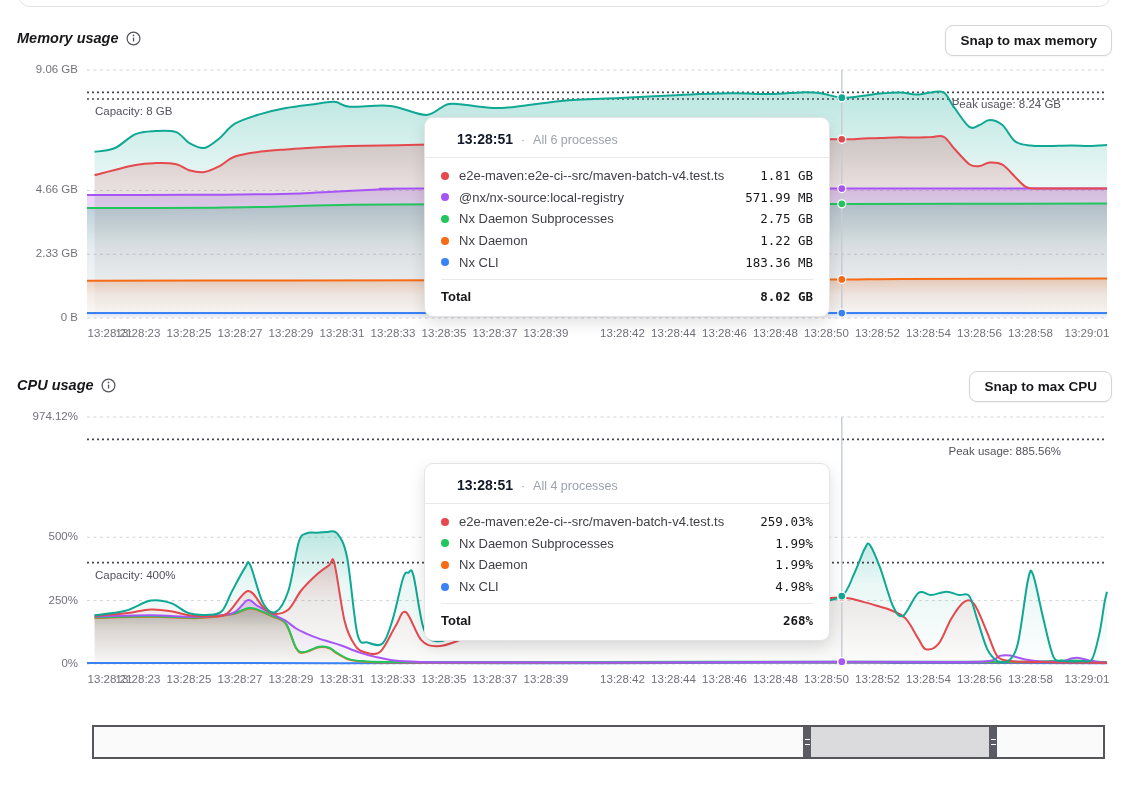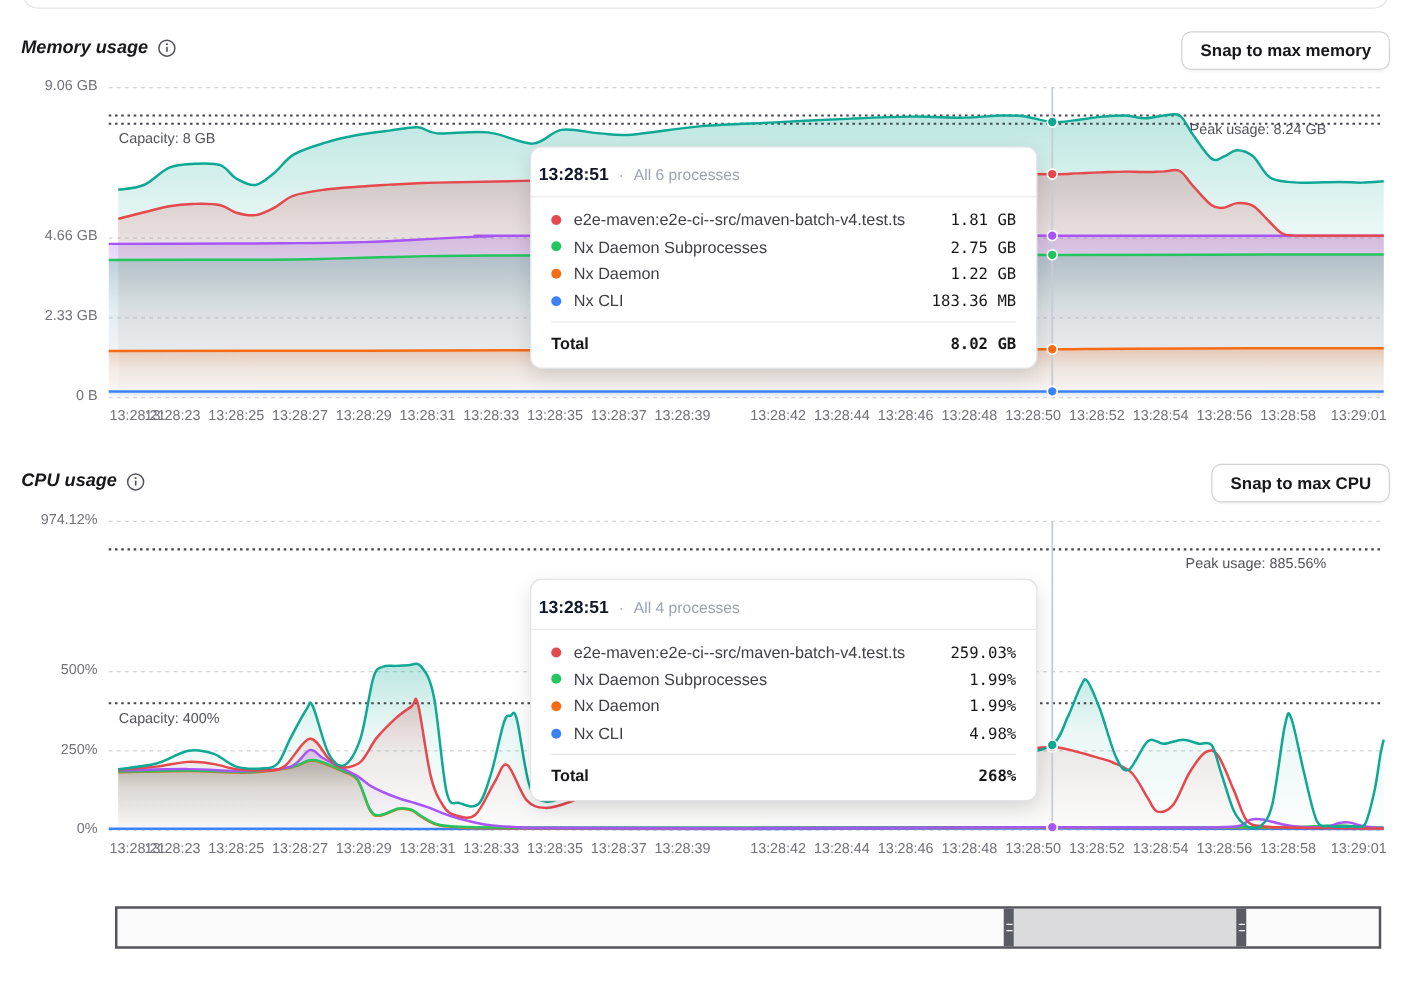--- a/index.html
+++ b/index.html
@@ -18,21 +18,21 @@
          font-family:"Liberation Sans", sans-serif; box-shadow:0 1px 2px rgba(0,0,0,.05); cursor:pointer; }
 
   .chart-area { position:absolute; left:0; width:1085px; }
   .chart-area svg { position:absolute; left:87px; top:0; overflow:visible; }
   .y-tick-label { position:absolute; left:0; width:78px; text-align:right; font-size:11.5px; color:#71717a; }
   .x-tick-label { position:absolute; width:60px; text-align:center; font-size:11.5px; color:#71717a; white-space:nowrap; }
   .ref-label { position:absolute; font-size:11.5px; color:#52525b; }
 
   .tooltip { position:absolute; width:406px; background:#fff; border:1px solid #e4e4e7;
          border-radius:9px; box-shadow:0 6px 16px rgba(0,0,0,.12); z-index:20; }
-  .tt-header { display:flex; align-items:baseline; gap:8px; padding:13px 6px 10px;
+  .tt-header { display:flex; align-items:baseline; gap:8px; padding:13px 32px 10px;
          border-bottom:1px solid #e9e9ec; }
   .tt-time { font-size:14px; font-weight:700; color:#111827; }
   .tt-sep { color:#a1a1aa; font-size:12px; }
   .tt-subtitle { color:#9ca3af; font-size:12.5px; }
   .tt-rows { padding:7px 16px 2px; }
   .tt-row { display:flex; align-items:center; height:21.6px; }
   .tt-dot { width:8px; height:8px; border-radius:50%; flex:0 0 8px; }
   .tt-name { margin-left:10px; font-size:13px; color:#3f3f46; }
   .tt-value { margin-left:auto; font-family:"DejaVu Sans Mono", monospace; font-size:12.5px; color:#18181b; }
   .tt-total { display:flex; align-items:center; margin:4px 16px 0; padding:9px 0 12px;
@@ -159,20 +159,25 @@
     <span class="tt-subtitle">All 6 processes</span>
   </div>
   <div class="tt-rows">
 
       <div class="tt-row">
       <span class="tt-dot" style="background: rgb(229, 72, 77);"></span>
       <span class="tt-name">e2e-maven:e2e-ci--src/maven-batch-v4.test.ts</span>
       <span class="tt-value">1.81 GB</span>
     </div>
       <div class="tt-row">
+      <span class="tt-dot" style="background: rgb(168, 85, 247);"></span>
+      <span class="tt-name">@nx/nx-source:local-registry</span>
+      <span class="tt-value">571.99 MB</span>
+    </div>
+      <div class="tt-row">
       <span class="tt-dot" style="background: rgb(34, 197, 94);"></span>
       <span class="tt-name">Nx Daemon Subprocesses</span>
       <span class="tt-value">2.75 GB</span>
     </div>
       <div class="tt-row">
       <span class="tt-dot" style="background: rgb(247, 107, 21);"></span>
       <span class="tt-name">Nx Daemon</span>
       <span class="tt-value">1.22 GB</span>
     </div>
       <div class="tt-row">

